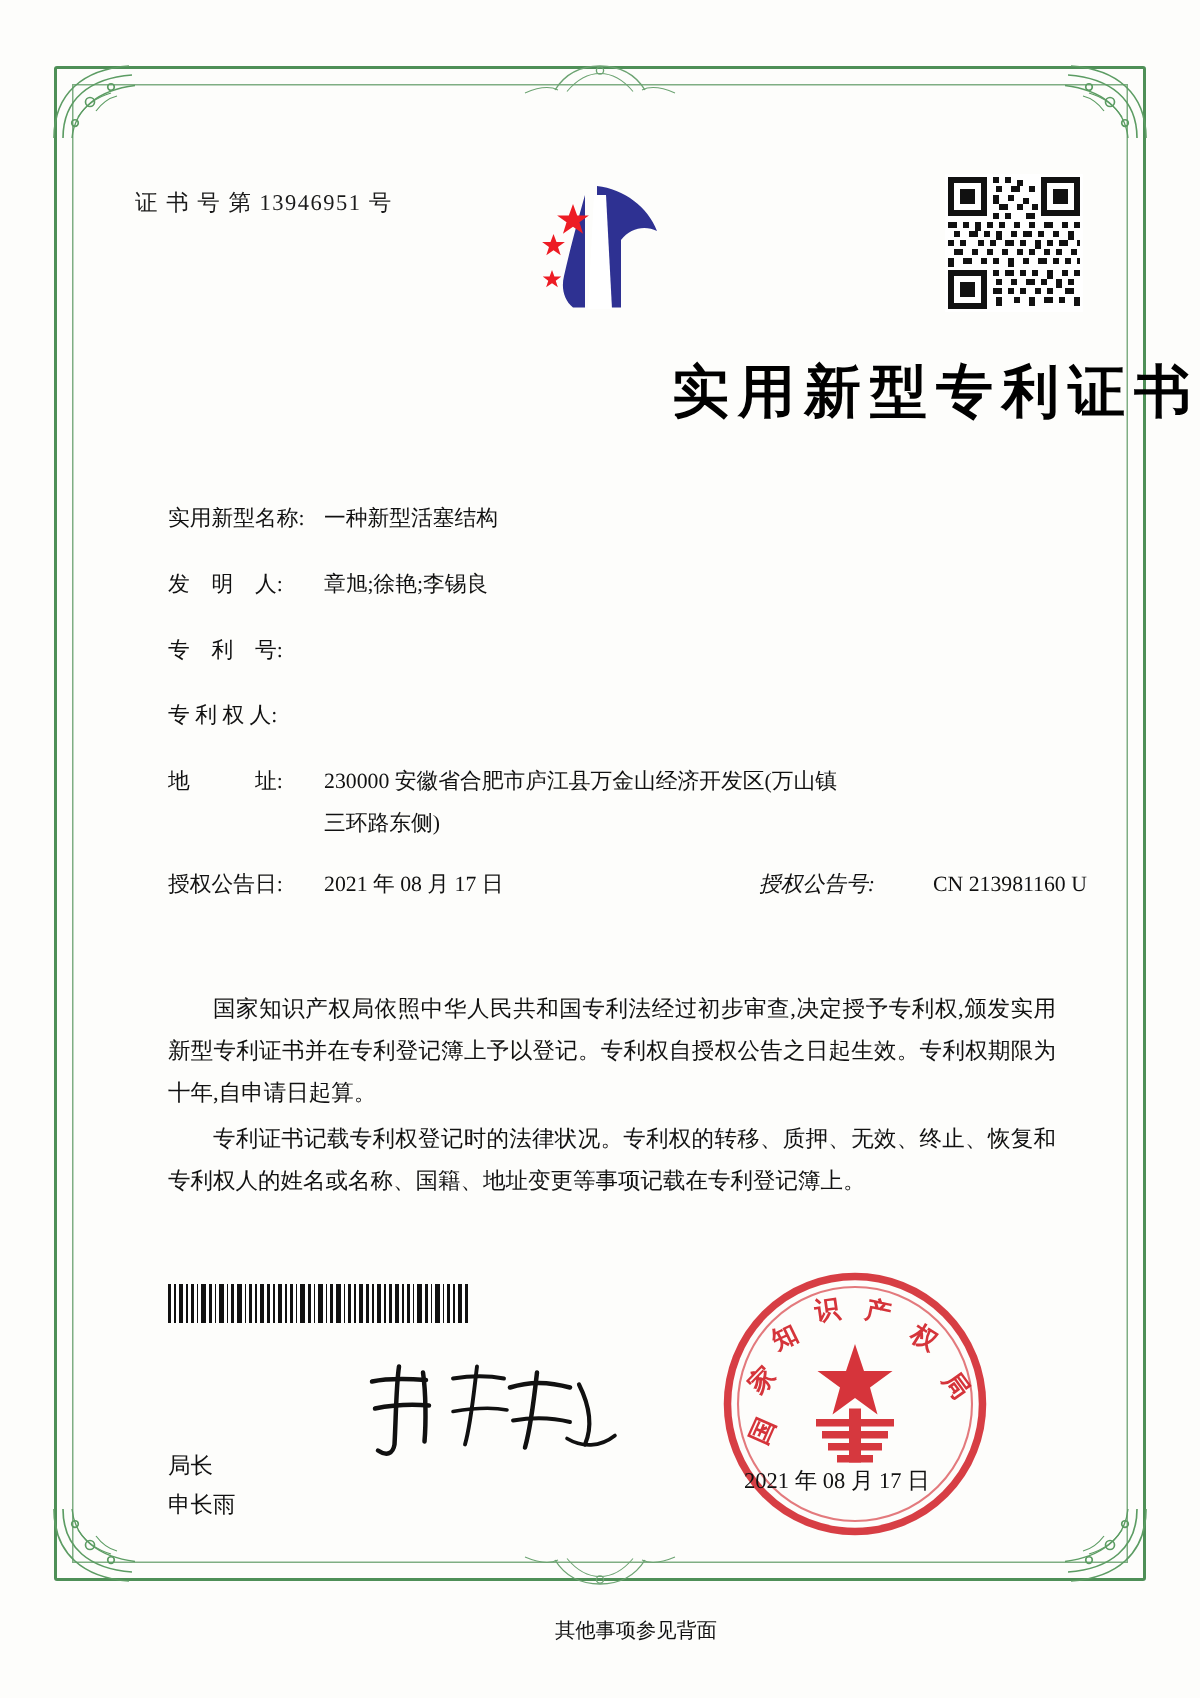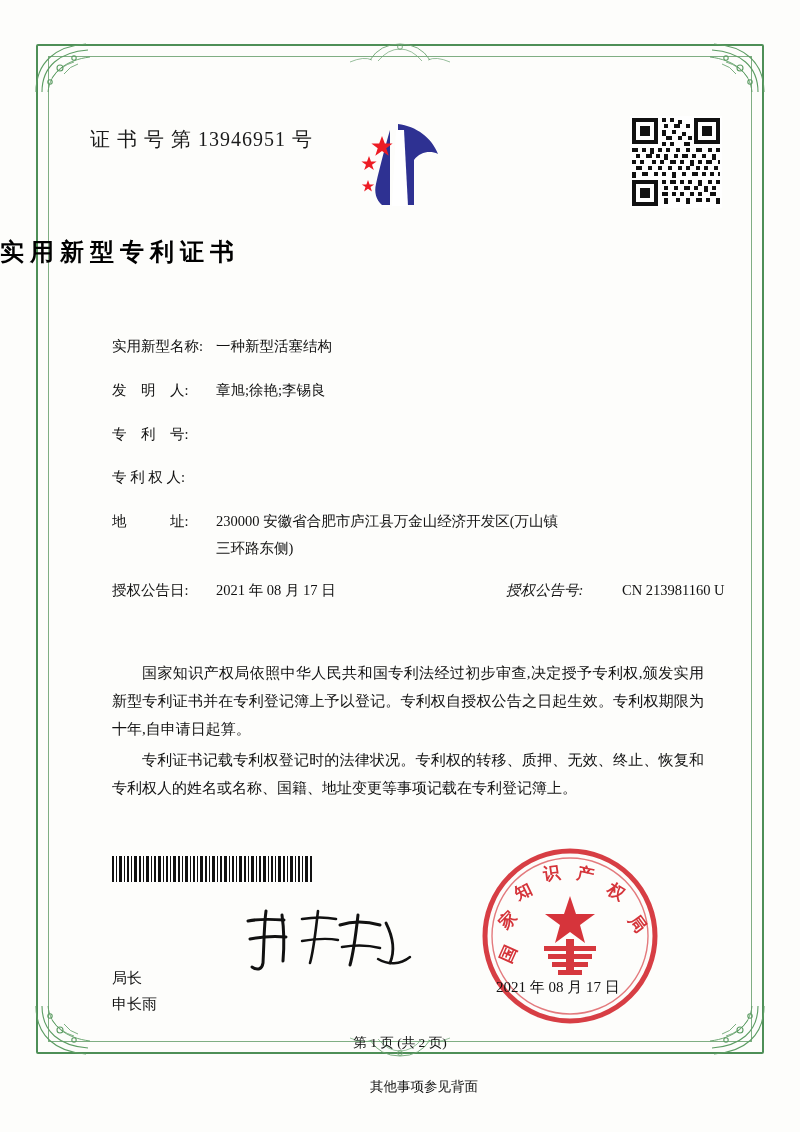--- a/index.html
+++ b/index.html
@@ -59,21 +59,21 @@
     pointer-events: none;
   }
   .edge-top { top: 40px; }
   .edge-bottom { bottom: 72px; transform: scaleY(-1); }
 
   
   .cert-no {
     position: absolute;
     left: 90px;
     top: 126px;
-    font-size: 20px;
+    font-size: 15px;
     letter-spacing: 1px;
     color: #1a1a1a;
     font-family: "Liberation Serif", serif;
   }
   .logo {
     position: absolute;
     left: 346px;
     top: 110px;
     width: 110px;
     height: 105px;
@@ -84,24 +84,24 @@
     top: 116px;
     width: 92px;
     height: 92px;
   }
 
   .title {
     position: absolute;
     top: 236px;
     left: 0;
     right: 0;
-    text-align: left;
+    text-align: right;
     font-family: "DejaVu Serif", serif;
     font-weight: bold;
-    font-size: 24px;
+    font-size: 38px;
     letter-spacing: 6px;
     color: #000;
   }
 
   
   .fields {
     position: absolute;
     left: 112px;
     top: 336px;
     right: 100px;
@@ -576,16 +576,15 @@
         <text transform="translate(38,54) rotate(-26)">知</text>
         <text transform="translate(64,34) rotate(-8)">识</text>
         <text transform="translate(96,32) rotate(12)">产</text>
         <text transform="translate(126,46) rotate(32)">权</text>
         <text transform="translate(148,74) rotate(54)">局</text>
       </g>
     </svg>
   </div>
   <div class="seal-date">2021 年 08 月 17 日</div>
 
-  <div class="page-num">第 1 页 (共 2 页)</div>
   <div class="footnote">其他事项参见背面</div>
 
 </div>
 
 </body></html>

